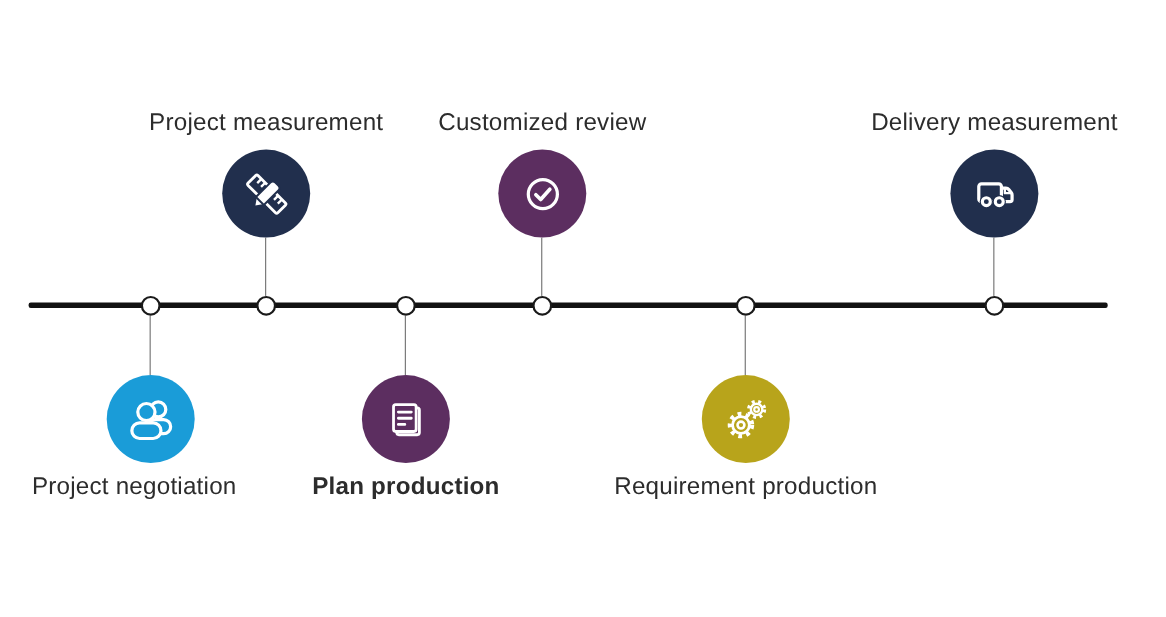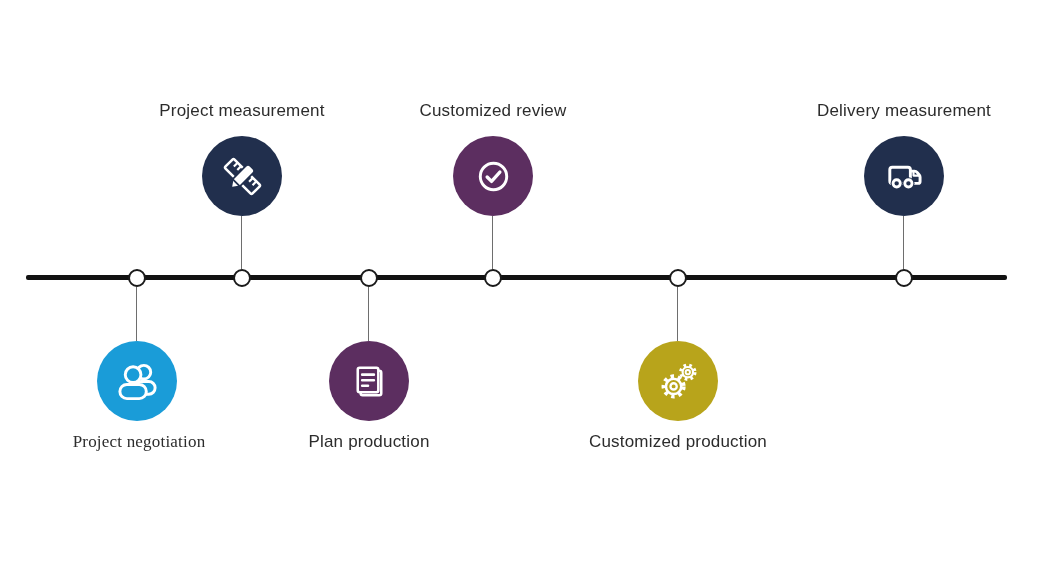--- a/index.html
+++ b/index.html
@@ -35,30 +35,30 @@
     width:80px;height:80px;
     border-radius:50%;
     display:flex;align-items:center;justify-content:center;
     z-index:2;
   }
   .icon-circle svg{width:47px;height:47px;display:block;}
   .step-label{
     position:absolute;
     width:240px;
     text-align:center;
-    font-size:17px;
+    font-size:22px;
     letter-spacing:0.2px;
     color:#2c2c2c;
     line-height:22px;
     white-space:nowrap;
   }
   
-  .s0 .step-label{left:19px;top:431px;font-family:Liberation Serif, serif;}  .s0 .icon-circle{left:97px;top:341px;}  .s0 .connector{left:136px;top:287px;height:54px;} .s0 .node{left:128px;top:269px;}
+  .s0 .step-label{left:2px;top:431px;}  .s0 .icon-circle{left:97px;top:341px;}  .s0 .connector{left:136px;top:287px;height:54px;} .s0 .node{left:128px;top:269px;}
   .s1 .step-label{left:122px;top:100px;} .s1 .icon-circle{left:202px;top:136px;} .s1 .connector{left:241px;top:216px;height:53px;} .s1 .node{left:233px;top:269px;}
-  .s2 .step-label{left:249px;top:431px;} .s2 .icon-circle{left:329px;top:341px;} .s2 .connector{left:368px;top:287px;height:54px;} .s2 .node{left:360px;top:269px;}
+  .s2 .step-label{left:249px;top:431px;font-weight:bold;} .s2 .icon-circle{left:329px;top:341px;} .s2 .connector{left:368px;top:287px;height:54px;} .s2 .node{left:360px;top:269px;}
   .s3 .step-label{left:373px;top:100px;} .s3 .icon-circle{left:453px;top:136px;} .s3 .connector{left:492px;top:216px;height:53px;} .s3 .node{left:484px;top:269px;}
   .s4 .step-label{left:558px;top:431px;} .s4 .icon-circle{left:638px;top:341px;} .s4 .connector{left:677px;top:287px;height:54px;} .s4 .node{left:669px;top:269px;}
   .s5 .step-label{left:784px;top:100px;} .s5 .icon-circle{left:864px;top:136px;} .s5 .connector{left:903px;top:216px;height:53px;} .s5 .node{left:895px;top:269px;}
 </style>
 </head>
 <body>
 
 <div class="canvas">
 
   <div class="timeline-line" style="background: rgb(18, 18, 18);"></div>
@@ -126,21 +126,21 @@
     <div class="icon-circle" style="background: rgb(184, 164, 27); color: rgb(184, 164, 27);">
       <svg viewBox="0 0 48 48" fill="none" stroke="#fff">
         <circle cx="19" cy="29" r="10" stroke-width="4.6" stroke-dasharray="3.4 3.9"></circle>
         <circle cx="19" cy="29" r="7.8" stroke-width="2.6"></circle>
         <circle cx="19" cy="29" r="3.2" stroke-width="2.4"></circle>
         <circle cx="33.5" cy="14.5" r="7" stroke-width="3.8" stroke-dasharray="2.6 3.1"></circle>
         <circle cx="33.5" cy="14.5" r="5.3" stroke-width="2.2"></circle>
         <circle cx="33.5" cy="14.5" r="2.2" stroke-width="2"></circle>
       </svg>
     </div>
-    <div class="step-label">Customized production</div>
+    <div class="step-label">Requirement production</div>
   </div>
 
   <div class="step s5">
     <div class="connector"></div>
     <div class="node"></div>
     <div class="icon-circle" style="background: rgb(33, 47, 77); color: rgb(33, 47, 77);">
       <svg viewBox="0 0 48 48" fill="none">
         <rect x="9" y="14.5" width="21" height="16.5" rx="2.5" stroke="#fff" stroke-width="3" stroke-linejoin="round"></rect>
         <path d="M30 18.5 h4.2 a3.5 3.5 0 0 1 2.7 1.3 l2.2 2.7 a3.5 3.5 0 0 1 .8 2.2 V29 a2 2 0 0 1 -2 2 h-8" stroke="#fff" stroke-width="3" stroke-linejoin="round"></path>
         <path d="M33.2 18.5 v4.6 h6" stroke="#fff" stroke-width="2.2" stroke-linejoin="round"></path>

